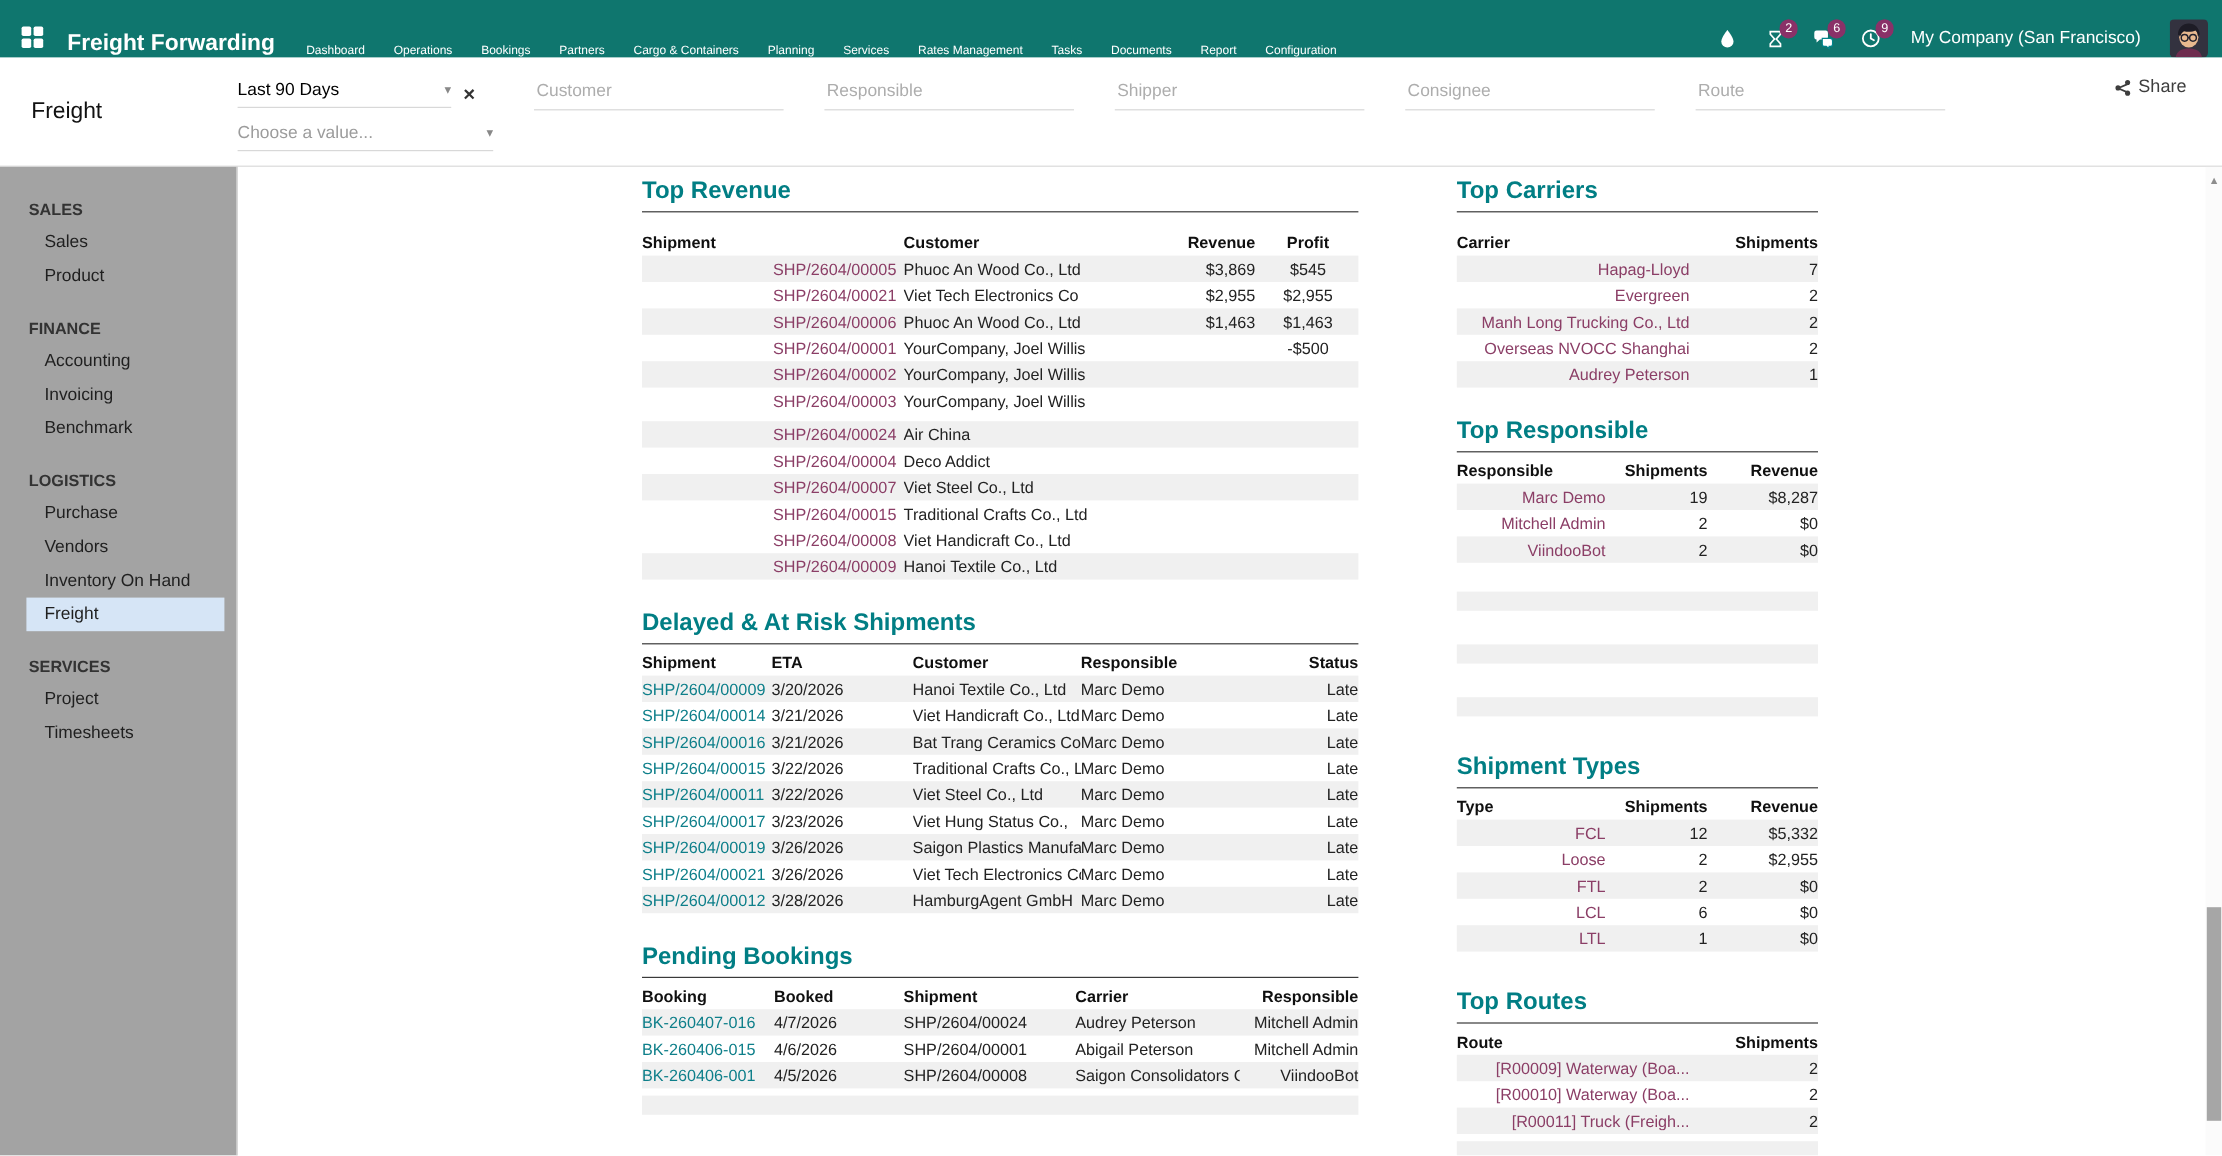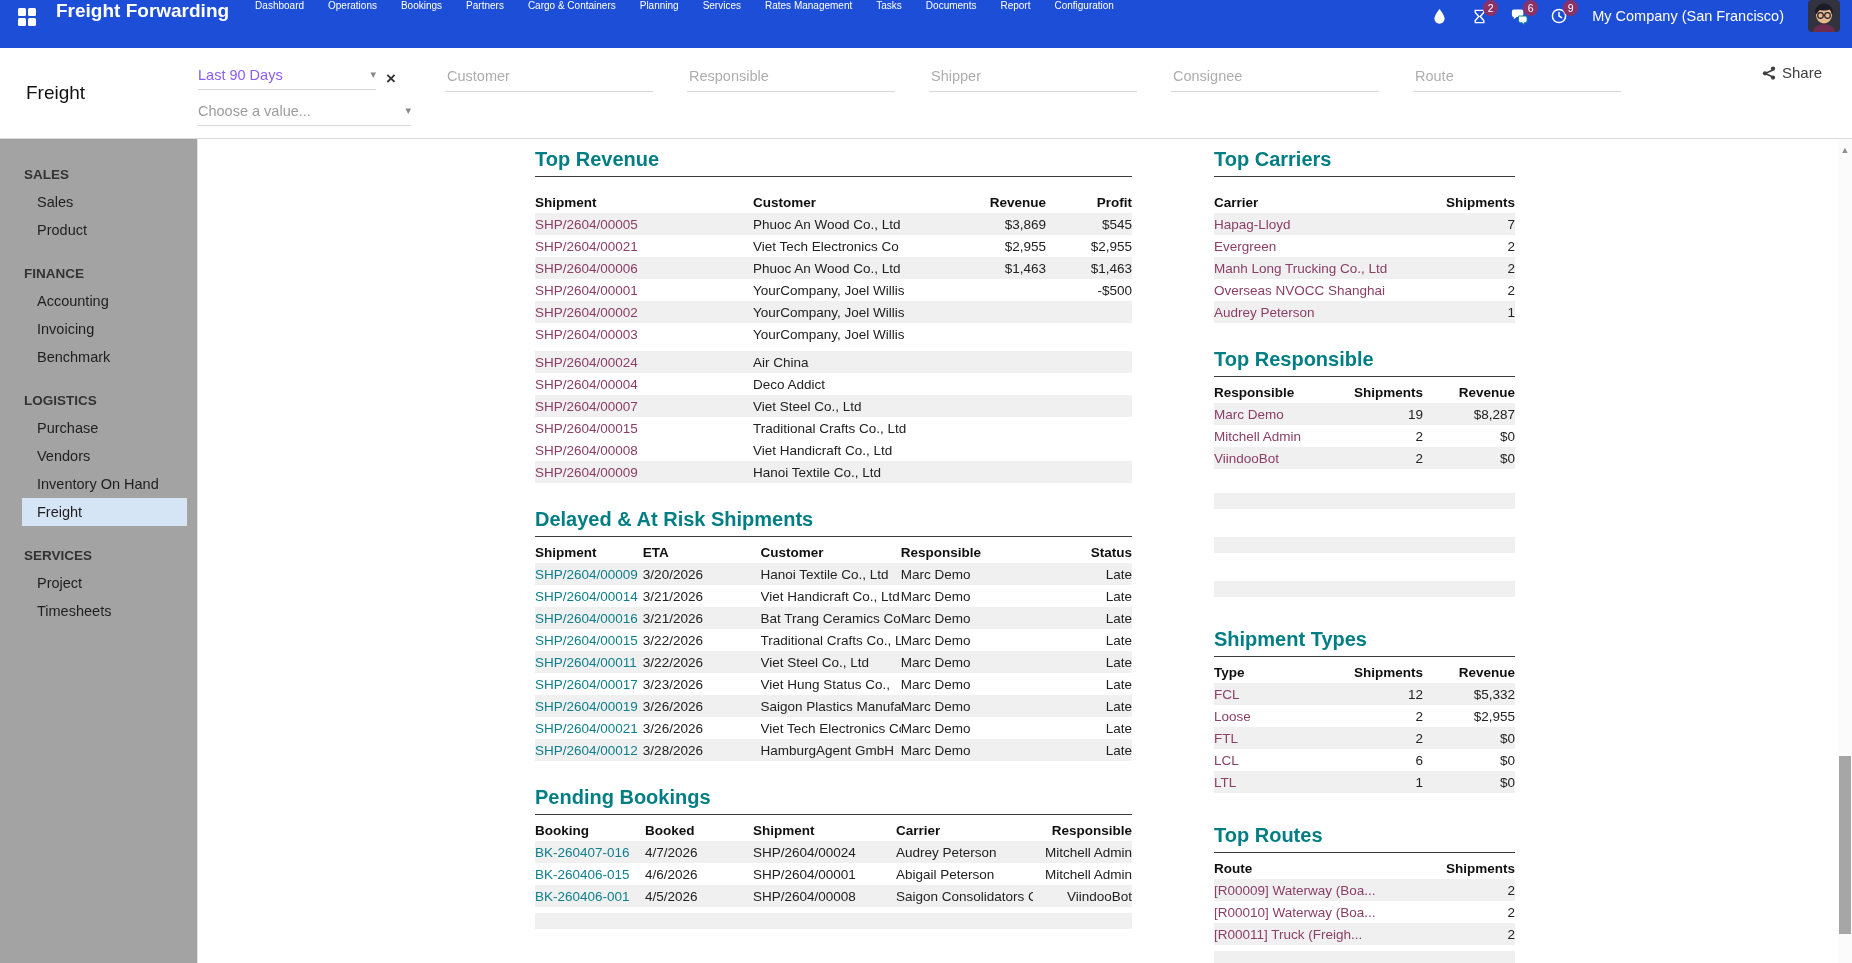--- a/index.html
+++ b/index.html
@@ -1,20 +1,20 @@
 <!DOCTYPE html>
 <html><head>
 <meta charset="utf-8">
 <style>
   * { margin:0; padding:0; box-sizing:border-box; }
   html,body { width:1852px; height:963px; overflow:hidden; background:#fff;
     font-family:"Liberation Sans", sans-serif; color:#222; }
 
   
-  .topbar { height:48px; background:#1d4ed8; display:flex; align-items:flex-start; color:#fff; padding:0 12px 0 10px; }
+  .topbar { height:48px; background:#0f766e; display:flex; align-items:flex-end; color:#fff; padding:0 12px 0 10px; }
   .apps-btn { width:34px; height:34px; display:flex; align-items:center; justify-content:center; cursor:pointer; }
   .apps-grid { display:grid; grid-template-columns:8px 8px; grid-template-rows:8px 8px; gap:2.5px; }
   .apps-grid i { background:#fff; border-radius:1.5px; }
   .brand { font-size:19px; font-weight:bold; margin:0 26px 0 12px; white-space:nowrap; }
   .menus { display:flex; gap:24px; flex:1; white-space:nowrap; }
   .menus div { font-size:10px; cursor:pointer; }
   .systray { display:flex; align-items:center; gap:18px; margin-left:12px; }
   .tray-icon { position:relative; width:22px; height:22px; display:flex; align-items:center; justify-content:center; cursor:pointer; }
   .badge { position:absolute; top:-5px; right:-8px; background:#8a3168; color:#fff; font-size:10.5px;
     line-height:1; padding:2.5px 4.5px; border-radius:9px; min-width:15px; text-align:center; }
@@ -23,21 +23,21 @@
 
   
   .control { height:90px; position:relative; display:flex; background:#fff; }
   .cp-left { width:198px; display:flex; align-items:center; padding-left:26px; }
   .cp-title { font-size:19px; color:#111; }
   .cp-filters { flex:1; display:flex; flex-wrap:wrap; align-content:flex-start; column-gap:34px; row-gap:4px; padding-top:14px; max-width:1480px; }
   .f-item { height:32px; display:flex; align-items:center; }
   .f-select { width:213px; }
   .f-select .sel-line { display:flex; align-items:center; justify-content:space-between; width:178px;
     border-bottom:1px solid #d8d8d8; padding-bottom:6px; }
-  .sel-value { font-size:14.5px; color:#8b5cf6; }
+  .sel-value { font-size:14.5px; color:#000000; }
   .sel-caret { color:#888; font-size:11px; }
   .sel-clear { font-size:17px; font-weight:bold; color:#333; margin-left:10px; cursor:pointer; line-height:1; }
   .f-input input { width:208px; border:0; outline:0; border-bottom:1px solid #d8d8d8; padding:4px 2px 7px 2px;
     font-size:14.5px; font-family:inherit; color:#222; background:transparent; }
   .f-input input::placeholder { color:#adadad; }
   .f-choose { width:213px; }
   .f-choose .sel-line { width:213px; }
   .f-choose .sel-value { color:#9c9c9c; }
   .cp-share { position:absolute; top:16px; right:30px; display:flex; align-items:center; gap:5px;
     color:#3e3e3e; font-size:15px; cursor:pointer; }
@@ -59,26 +59,26 @@
   .section + .section { margin-top:24px; }
   .sec-title { color:#017e84; font-size:20px; font-weight:bold; line-height:24px; padding-bottom:5px;
     border-bottom:1px solid #3a3a3a; }
 
   .trow { display:flex; height:22px; align-items:center; }
   .thead { margin-top:4px; }
   .mt-lg .thead { margin-top:14px; }
   .thead .tcell { font-weight:bold; color:#101010; }
   .tcell { font-size:13.5px; white-space:nowrap; overflow:hidden; padding-right:6px; }
   .stripe { background:#f0f0f0; }
-  .link-m { color:#8b3e66; cursor:pointer; }
+  .link-m { color:#8b3e66; cursor:pointer;text-align:right; }
   .link-t { color:#0e7f8a; cursor:pointer; }
 
   
   .t-revenue .c0{width:218px}.t-revenue .c1{width:220px}.t-revenue .c2{width:75px;text-align:right;padding-right:2px}
-  .t-revenue .c3{width:84px;text-align:right;padding-right:0}
+  .t-revenue .c3{width:84px;text-align:center;padding-right:0}
   .t-revenue .tbody .trow:nth-child(7){margin-top:6px}
   .t-delayed .c0{width:110px}.t-delayed .c1{width:120px}.t-delayed .c2{width:143px}
   .t-delayed .c3{width:137px}.t-delayed .c4{width:99px;text-align:right;padding-right:0}
   .t-pending .c0{width:110px}.t-pending .c1{width:108px}.t-pending .c2{width:143px}
   .t-pending .c3{width:137px}.t-pending .c4{width:99px;text-align:right;padding-right:0}
   .t-carriers .c0{width:200px}.t-carriers .c1{width:101px;text-align:right;padding-right:0}
   .t-resp .c0{width:130px}.t-resp .c1{width:85px;text-align:right}.t-resp .c2{width:86px;text-align:right;padding-right:0}
   .t-types .c0{width:130px}.t-types .c1{width:85px;text-align:right}.t-types .c2{width:86px;text-align:right;padding-right:0}
   .t-routes .c0{width:200px}.t-routes .c1{width:101px;text-align:right;padding-right:0}
 

